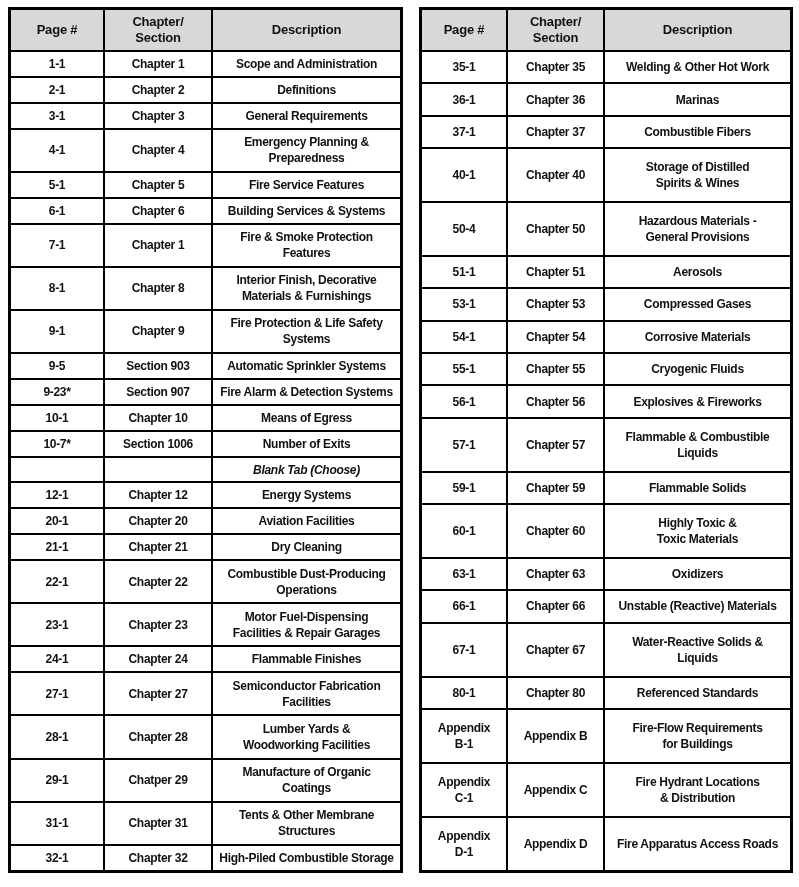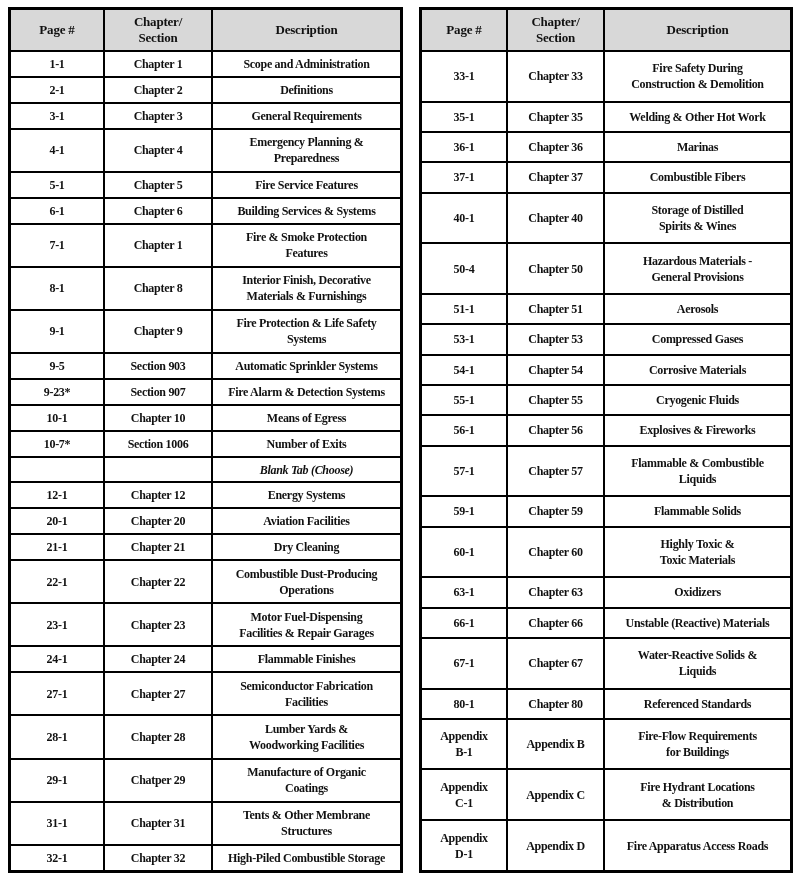--- a/index.html
+++ b/index.html
@@ -10,21 +10,21 @@
     height: 887px;
     background: #ffffff;
     overflow: hidden;
   }
   table.toc {
     position: absolute;
     top: 7px;
     border-collapse: collapse;
     table-layout: fixed;
     border: 3px solid #000000;
-    font-family: Liberation Serif, serif;
+    font-family: Liberation Sans, sans-serif;
     font-weight: bold;
     color: #111111;
     height: 866px;
   }
   table.toc-left  { left: 8px;   width: 395px; }
   table.toc-right { left: 419px; width: 374px; }
 
   table.toc th, table.toc td {
     border: 2px solid #000000;
     text-align: center;
@@ -209,26 +209,20 @@
       <thead>
         <tr>
           <th>Page #</th>
           <th>Chapter/
 Section</th>
           <th>Description</th>
         </tr>
       </thead>
       <tbody>
         <tr>
-          <td>33-1</td>
-          <td>Chapter 33</td>
-          <td>Fire Safety During
-Construction &amp; Demolition</td>
-        </tr>
-        <tr>
           <td>35-1</td>
           <td>Chapter 35</td>
           <td>Welding &amp; Other Hot Work</td>
         </tr>
         <tr>
           <td>36-1</td>
           <td>Chapter 36</td>
           <td>Marinas</td>
         </tr>
         <tr>

